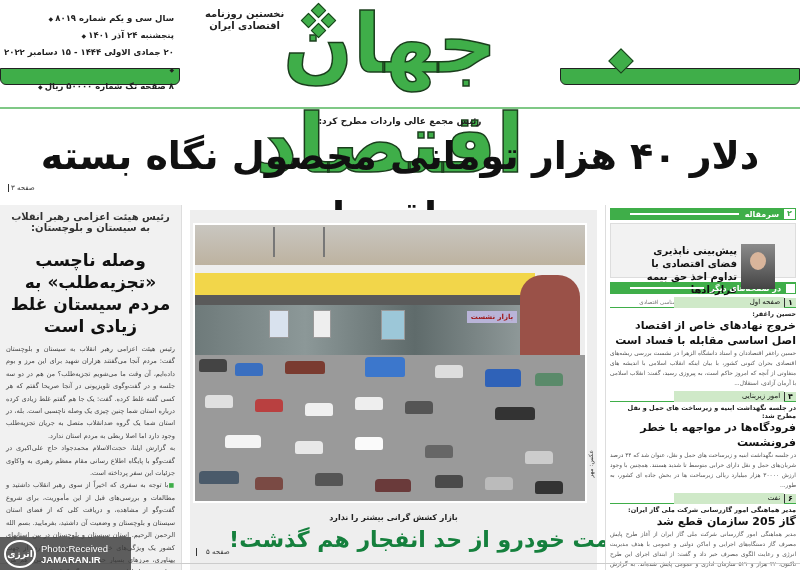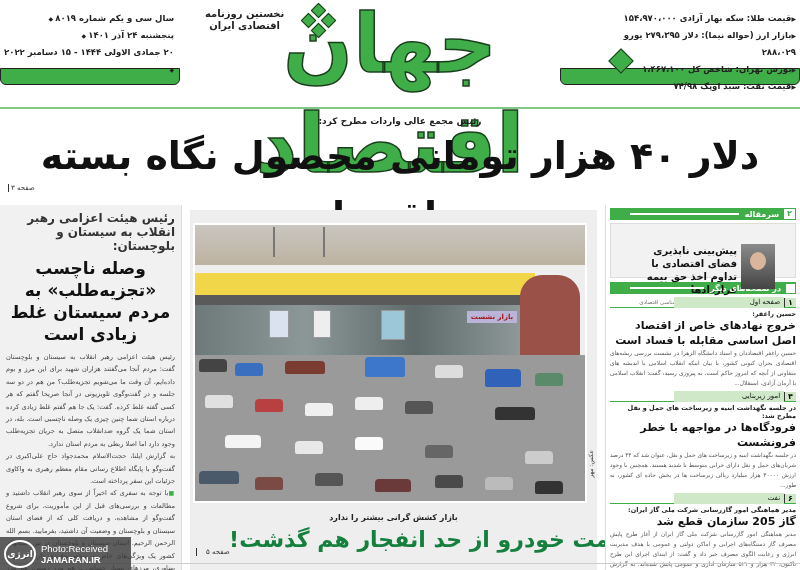--- a/index.html
+++ b/index.html
@@ -30,21 +30,21 @@
 
   .rule-green { position: absolute; left: 0; top: 107px; width: 800px; height: 2px; background: #7fc886; }
 
   
   .kicker { position: absolute; left: 0; top: 116px; width: 800px; text-align: center; direction: rtl; font-size: 9px; font-weight: bold; color: #222; }
   .headline { position: absolute; left: 30px; top: 126px; width: 740px; text-align: center; direction: rtl; font-size: 38px; font-weight: bold; line-height: 60px; color: #111; letter-spacing: -1px; }
   .page-ref-main { position: absolute; left: 8px; top: 184px; font-size: 7px; color: #333; border-left: 1px solid #333; padding-left: 2px; direction: rtl; }
 
   
   .col-left { position: absolute; left: 0; top: 205px; width: 182px; height: 365px; background: #f1f1f1; border-right: 1px solid #ddd; padding: 6px 6px 0 6px; }
-  .col-left .kick { direction: rtl; text-align: right; font-size: 12px; font-weight: bold; color: #333; margin-bottom: 4px; }
+  .col-left .kick { direction: rtl; text-align: center; font-size: 10px; font-weight: bold; color: #333; margin-bottom: 16px; }
   .col-left .title { direction: rtl; text-align: center; font-size: 17px; font-weight: bold; line-height: 22px; color: #111; margin-bottom: 6px; }
   .col-left .body { direction: rtl; text-align: justify; font-size: 6.6px; line-height: 12.4px; color: #444; }
   .col-left .bullet::before { content: "\25A0 "; color: #3fae49; font-size: 6px; }
 
   .col-mid { position: absolute; left: 190px; top: 210px; width: 407px; height: 360px; background: #eeeeee; }
   .photo { position: absolute; left: 3px; top: 13px; width: 394px; height: 280px; overflow: hidden; border: 2px solid #fff; }
   .photo .sky { position: absolute; left: 0; top: 0; width: 100%; height: 40px; background: linear-gradient(#c9c6c0, #bdb2a0); }
   .photo .tower { position: absolute; top: 2px; width: 2px; height: 30px; background: #777; }
   .photo .roof { position: absolute; left: 0; top: 48px; width: 340px; height: 22px; background: #f2d64a; }
   .photo .fascia { position: absolute; left: 0; top: 70px; width: 330px; height: 10px; background: #5a5a5a; }
@@ -90,44 +90,39 @@
 <body>
 
 <div class="masthead">
   <div class="green-bar left"></div>
   <div class="green-bar right"></div>
 
   <div class="issue-info">
     <div>سال سی و یکم شماره ۸۰۱۹</div>
     <div>پنجشنبه ۲۴ آذر ۱۴۰۱</div>
     <div>۲۰ جمادی الاولی ۱۴۴۴ - ۱۵ دسامبر ۲۰۲۲</div>
+    <div>۸ صفحه تک شماره ۵۰۰۰۰ ریال</div>
   </div>
 
   <div class="logo-wrap">
     <div class="logo-text">جهان اقتصاد</div>
     <div class="logo-diamonds">
       <span style="left:16px;top:0;"></span>
       <span style="left:6px;top:10px;"></span>
       <span style="left:26px;top:10px;"></span>
       <span style="left:16px;top:20px;"></span>
     </div>
     <div class="tagline">
       <div>نخستین روزنامه</div>
       <div>اقتصادی ایران</div>
     </div>
   </div>
 
   <div class="right-diamond"></div>
 
-  <div class="prices">
-    <div>قیمت طلا: سکه بهار آزادی ۱۵۴،۹۷۰،۰۰۰</div>
-    <div>بازار ارز (حواله نیما): دلار ۲۷۹،۳۹۵ یورو ۲۸۸،۰۲۹</div>
-    <div>بورس تهران: شاخص کل ۱،۴۶۷،۱۰۰</div>
-    <div>قیمت نفت: سبد اوپک ۷۴/۹۸</div>
-  </div>
 </div>
 
 <div class="rule-green"></div>
 
 <div class="kicker">رئیس مجمع عالی واردات مطرح کرد:</div>
 <div class="headline">دلار ۴۰ هزار تومانی محصول نگاه بسته به اقتصاد</div>
 <div class="page-ref-main">صفحه ۳</div>
 
 <div class="col-left">
   <div class="kick">رئیس هیئت اعزامی رهبر انقلاب به سیستان و بلوچستان:</div>

